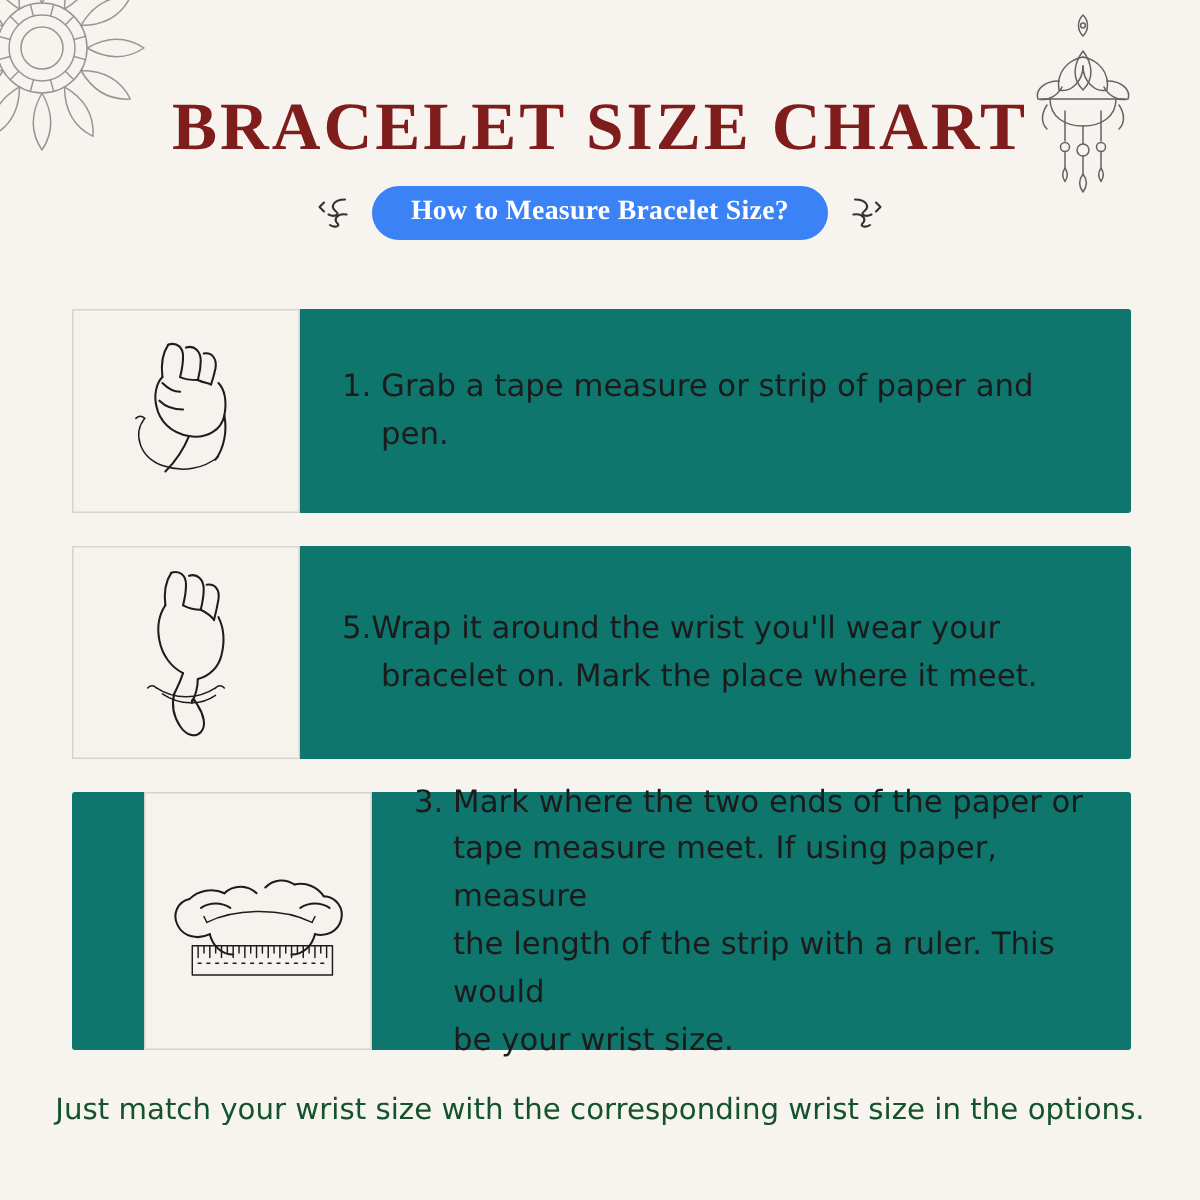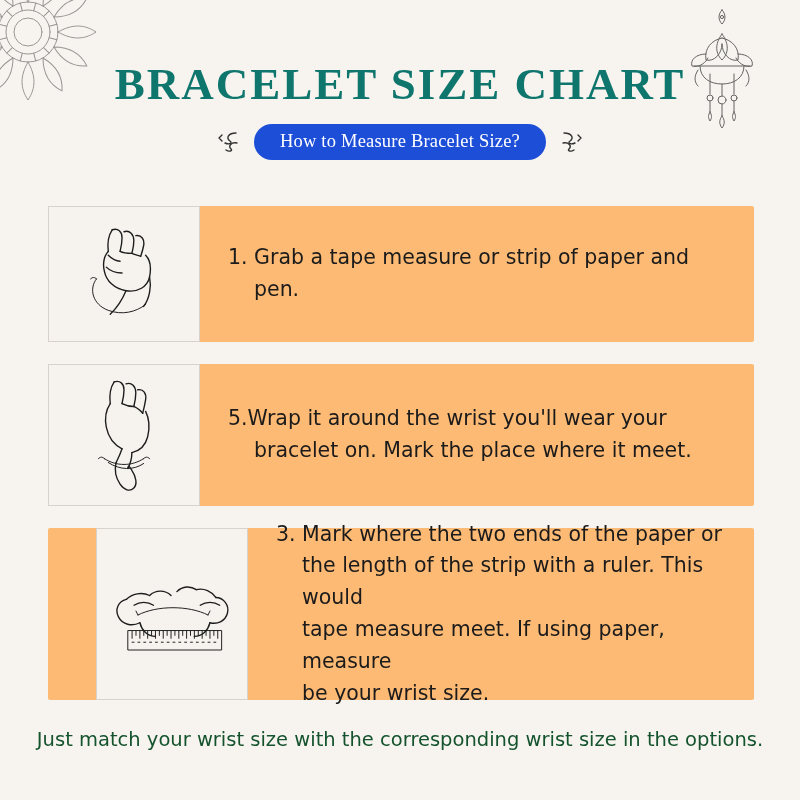--- a/index.html
+++ b/index.html
@@ -49,62 +49,62 @@
   .title {
     position: absolute;
     top: 58px;
     left: 0;
     width: 800px;
     text-align: center;
     font-family: "Liberation Serif", serif;
     font-size: 45px;
     letter-spacing: 2.0px;
     font-weight: 700;
-    color: #0f766e;
+    color: #7f1d1d;
     white-space: nowrap;
   }
 
   
   .subtitle-row {
     position: absolute;
     top: 124px;
     left: 0;
     width: 800px;
     display: flex;
     align-items: center;
     justify-content: center;
     gap: 12px;
   }
   .pill {
-    background: #1d4ed8;
+    background: #3b82f6;
     color: #ffffff;
     border-radius: 18px;
     padding: 7px 26px 8px 26px;
     font-family: "Liberation Serif", serif;
     font-size: 18.5px;
-    font-weight: 400;
+    font-weight: 700;
     letter-spacing: 0.2px;
     white-space: nowrap;
   }
   .swirl {
     width: 26px;
     height: 26px;
     opacity: 0.9;
   }
 
   
   .steps {
     position: absolute;
     top: 206px;
     left: 48px;
     width: 706px;
   }
   .step {
     position: relative;
-    background: #fdba74;
+    background: #0f766e;
     display: flex;
     align-items: center;
     margin-bottom: 22px;
     border-radius: 2px;
   }
   .step-illus {
     flex: 0 0 auto;
     width: 152px;
     height: 100%;
     align-self: stretch;
@@ -361,22 +361,22 @@
             <rect x="30" y="92" width="96" height="20"></rect>
             <path d="M34,92 L34,100 M38,92 L38,97 M42,92 L42,100 M46,92 L46,97 M50,92 L50,100 M54,92 L54,97 M58,92 L58,100 M62,92 L62,97 M66,92 L66,100 M70,92 L70,97 M74,92 L74,100 M78,92 L78,97 M82,92 L82,100 M86,92 L86,97 M90,92 L90,100 M94,92 L94,97 M98,92 L98,100 M102,92 L102,97 M106,92 L106,100 M110,92 L110,97 M114,92 L114,100 M118,92 L118,97 M122,92 L122,100"></path>
             <path d="M34,104 L122,104" stroke-dasharray="2 4"></path>
             <path d="M40,76 C60,66 92,66 112,76"></path>
             <path d="M40,76 L38,72 M112,76 L114,72"></path>
           </g>
         </svg>
       </div>
       <div class="step-text">
         <span>3. Mark where the two ends of the paper or</span>
+        <span class="indent">tape measure meet. If using paper, measure</span>
         <span class="indent">the length of the strip with a ruler. This would</span>
-        <span class="indent">tape measure meet. If using paper, measure</span>
         <span class="indent">be your wrist size.</span>
       </div>
     </div>
 
   </div>
 
   <div class="footer">Just match your wrist size with the corresponding wrist size in the options.</div>
 
 </div>
 

